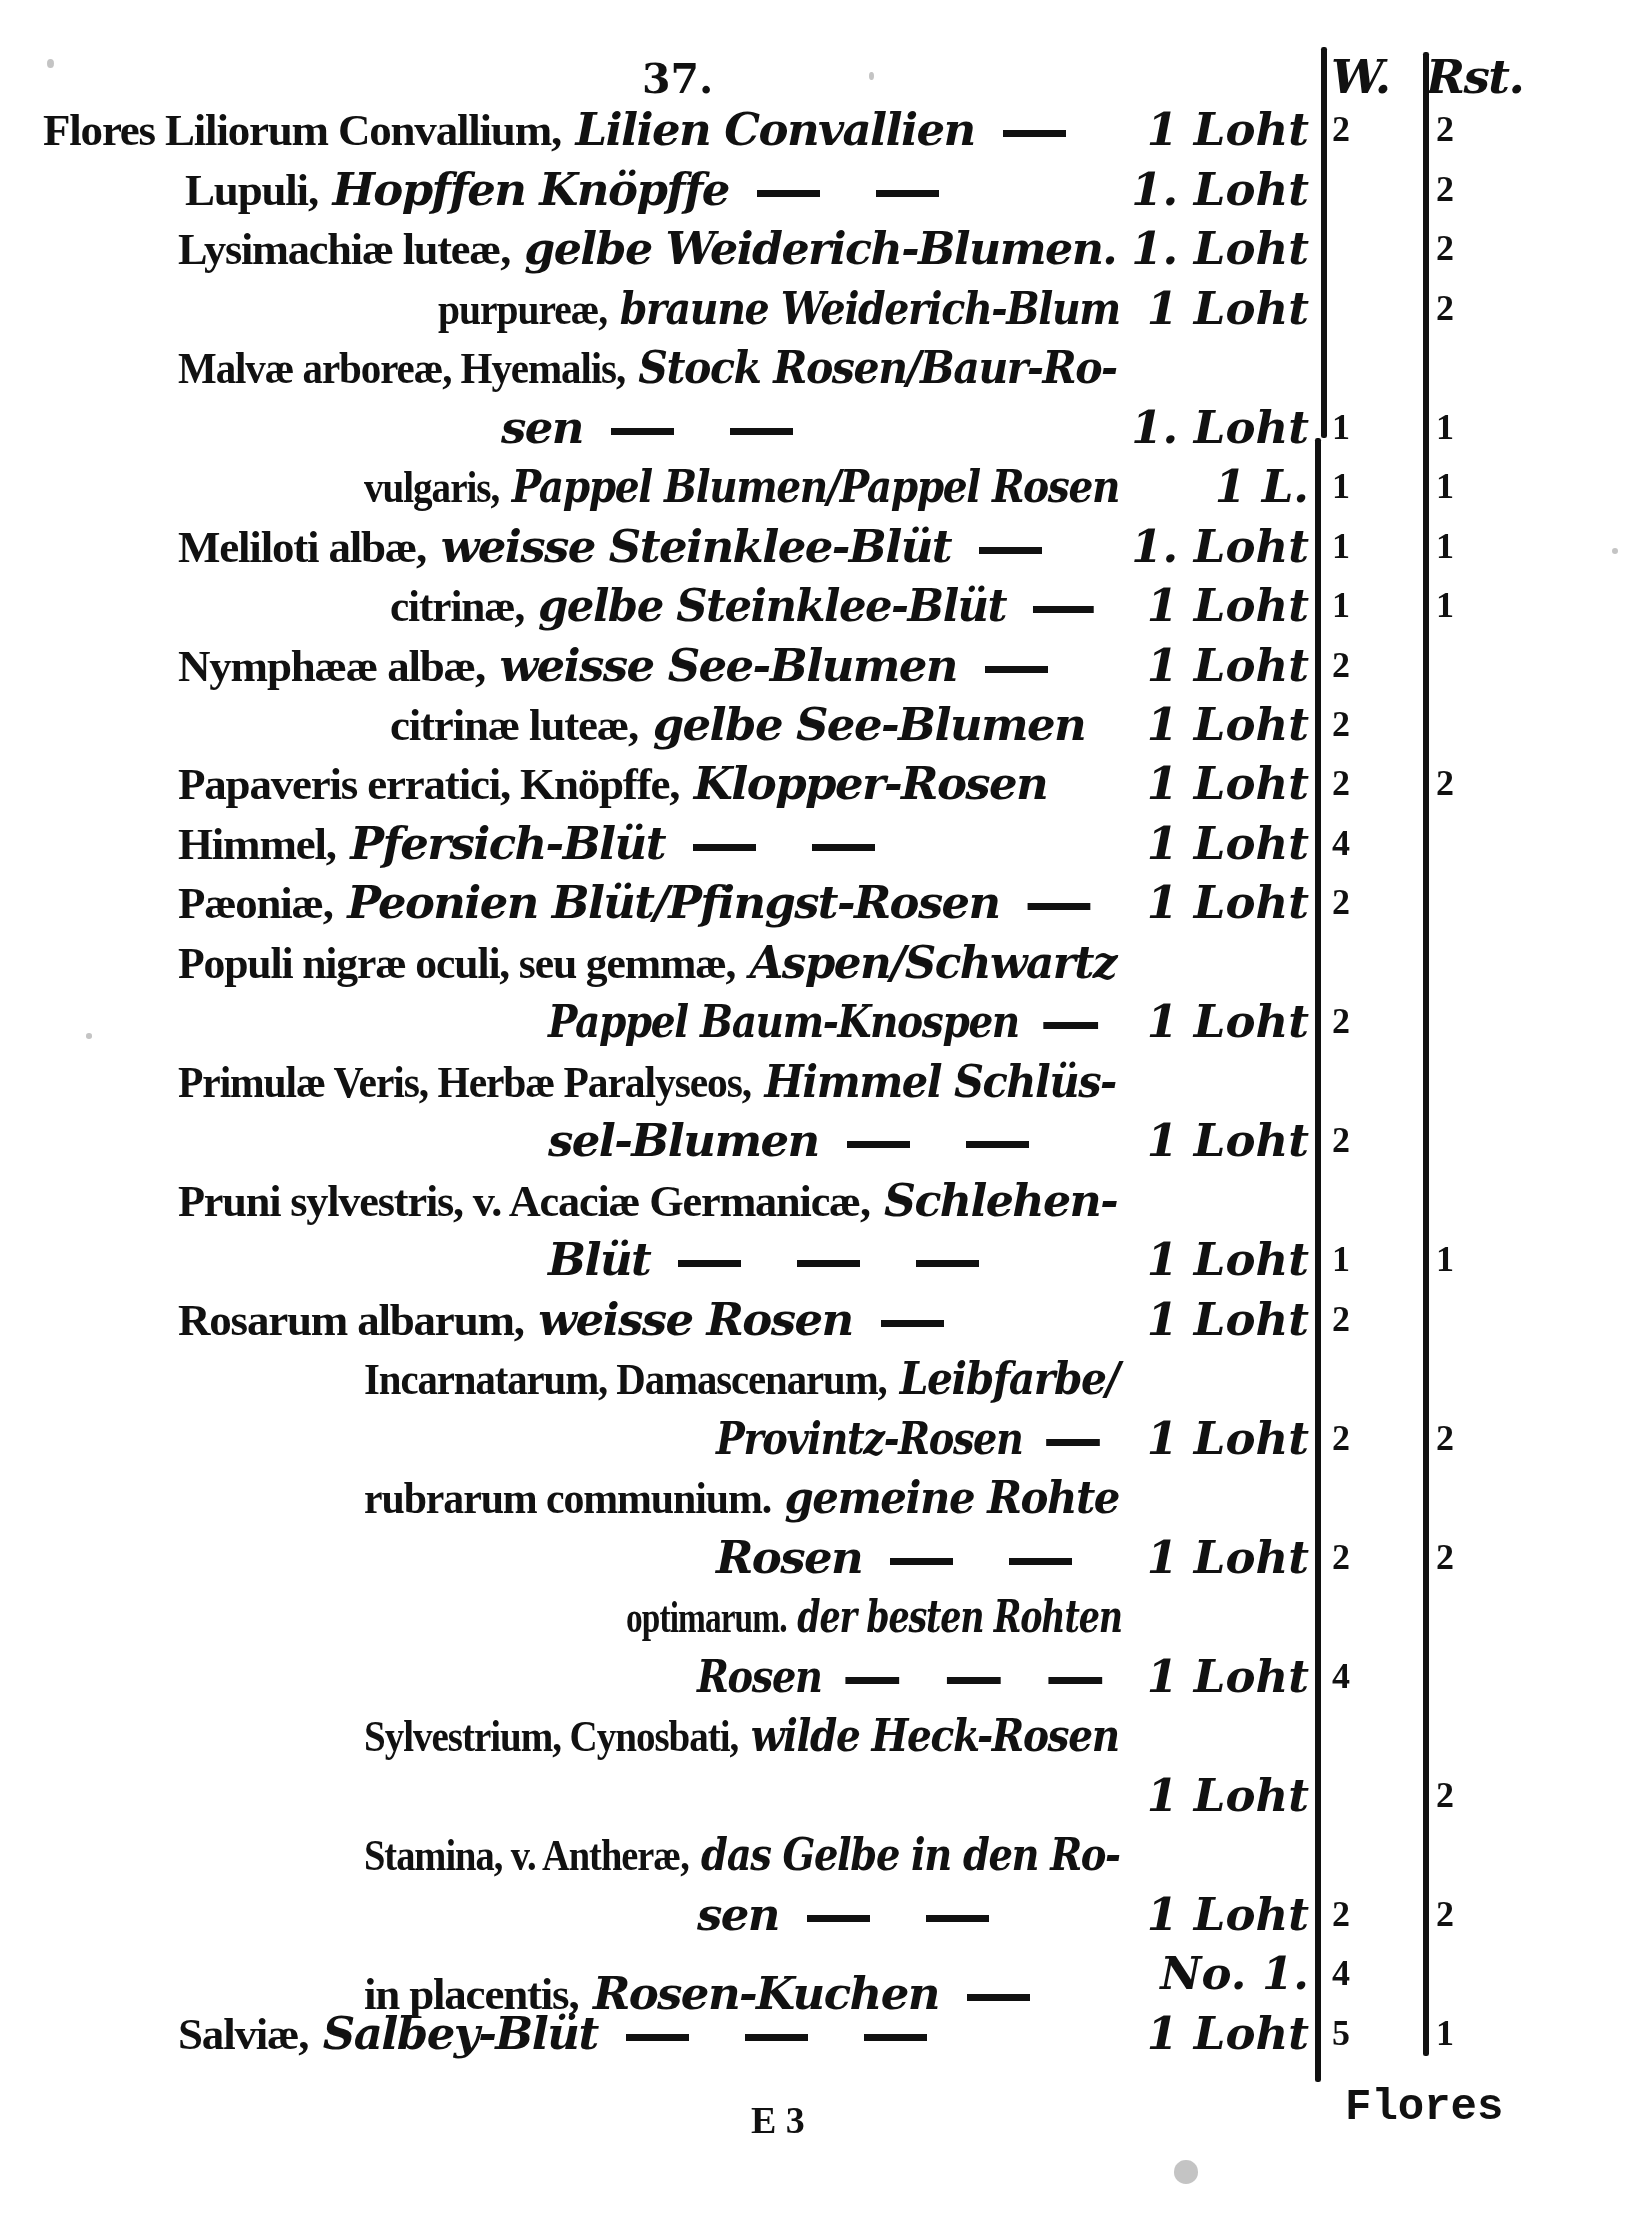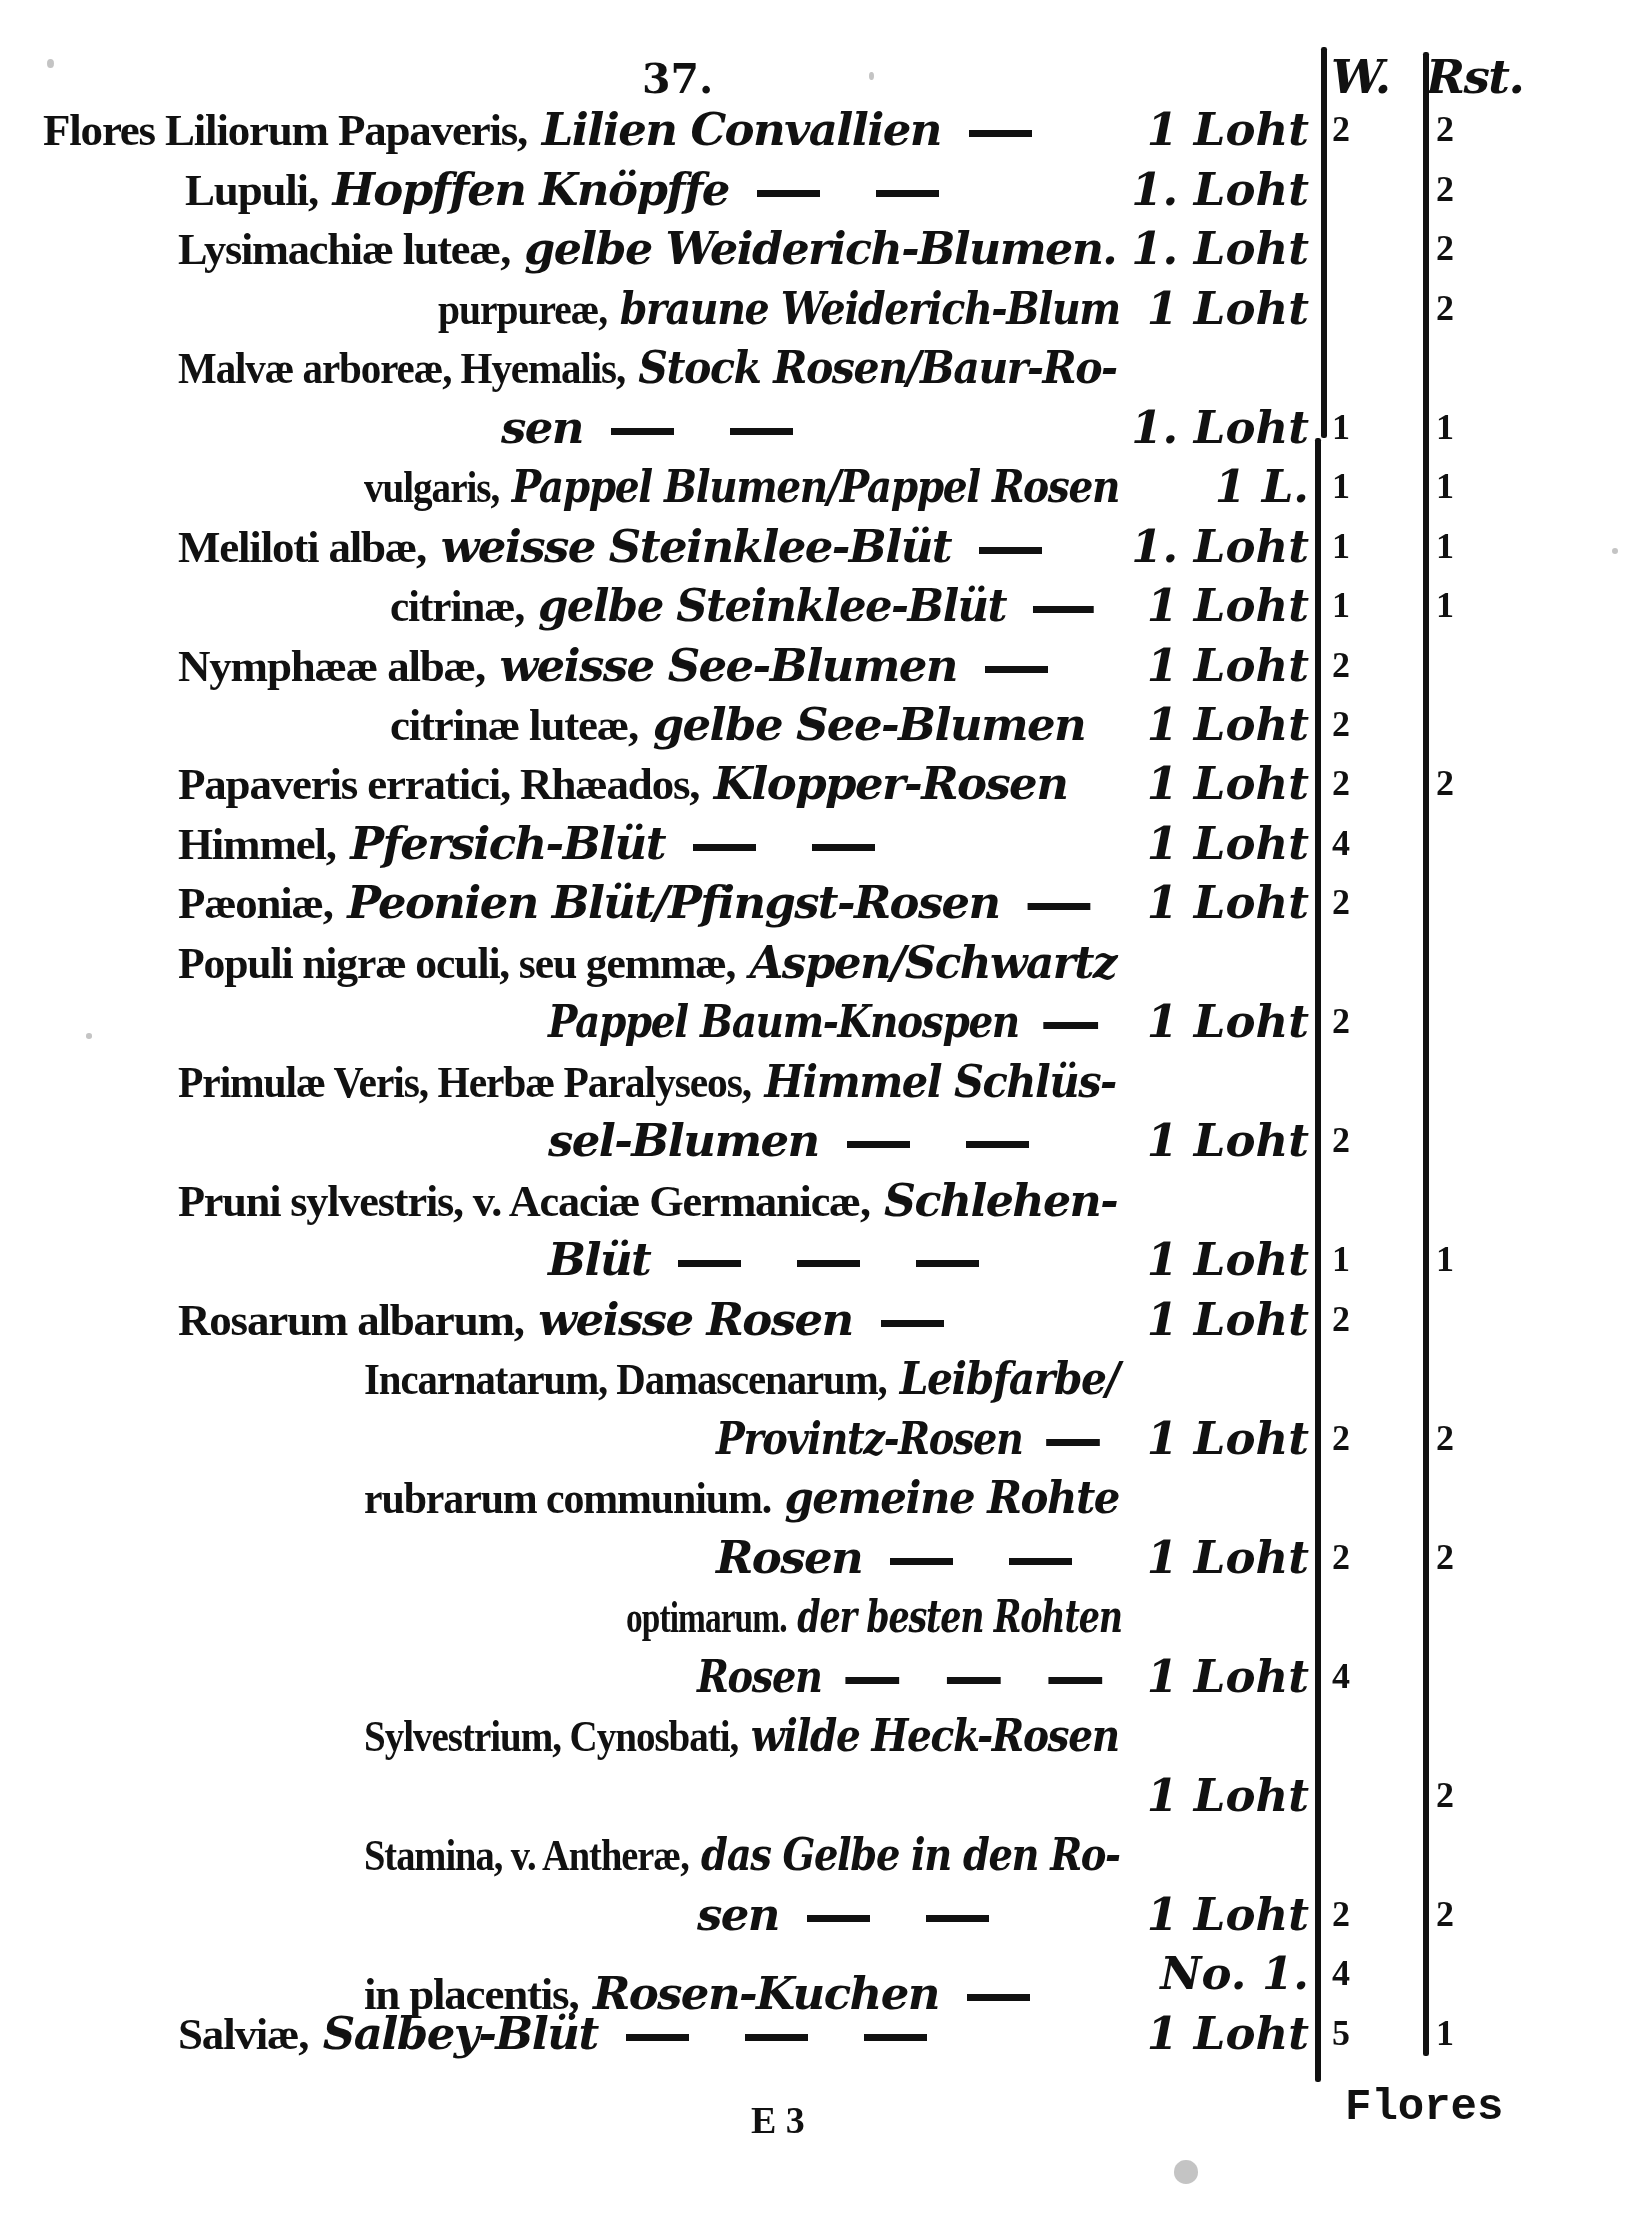--- a/index.html
+++ b/index.html
@@ -27,21 +27,21 @@
   <div class="pageno">37.</div>
 
   <div class="colhead" style="left:1331px;">W.</div>
   <div class="colhead" style="left:1426px;">Rst.</div>
 
   <div class="rule" style="left:1321px; top:47px; height:391px;"></div>
   <div class="rule" style="left:1315px; top:438px; height:1644px;"></div>
   <div class="rule" style="left:1423px; top:52px; height:2004px;"></div>
 
   <div id="entries">
-      <div class="line" style="left: 43px; top: 100px;"><span class="lat">Flores Liliorum Papaveris,</span> <span class="ger">Lilien Convallien</span><span class="dash"></span></div>
+      <div class="line" style="left: 43px; top: 100px;"><span class="lat">Flores Liliorum Convallium,</span> <span class="ger">Lilien Convallien</span><span class="dash"></span></div>
       <div class="unit" style="left: 1121px; top: 100px;">1 Loht</div>
       <div class="num" style="left: 1332px; top: 100px;">2</div>
       <div class="num" style="left: 1436px; top: 100px;">2</div>
       <div class="line" style="left: 178px; top: 160px; margin-left: 7px;"><span class="lat">Lupuli,</span> <span class="ger">Hopffen Knöpffe</span><span class="dash"></span><span class="dash"></span></div>
       <div class="unit" style="left: 1121px; top: 160px;">1. Loht</div>
       <div class="num" style="left: 1436px; top: 160px;">2</div>
       <div class="line" style="left: 178px; top: 219px; transform-origin: left center; transform: scaleX(0.985);"><span class="lat">Lysimachiæ luteæ,</span> <span class="ger">gelbe Weiderich-Blumen.</span></div>
       <div class="unit" style="left: 1121px; top: 219px;">1. Loht</div>
       <div class="num" style="left: 1436px; top: 219px;">2</div>
       <div class="line" style="left: 438px; top: 279px; transform-origin: left center; transform: scaleX(0.88);"><span class="lat">purpureæ,</span> <span class="ger">braune Weiderich-Blum</span></div>
@@ -63,21 +63,21 @@
       <div class="line" style="left: 390px; top: 576px; transform-origin: left center; transform: scaleX(0.964);"><span class="lat">citrinæ,</span> <span class="ger">gelbe Steinklee-Blüt</span><span class="dash"></span></div>
       <div class="unit" style="left: 1121px; top: 576px;">1 Loht</div>
       <div class="num" style="left: 1332px; top: 576px;">1</div>
       <div class="num" style="left: 1436px; top: 576px;">1</div>
       <div class="line" style="left: 178px; top: 636px;"><span class="lat">Nymphææ albæ,</span> <span class="ger">weisse See-Blumen</span><span class="dash"></span></div>
       <div class="unit" style="left: 1121px; top: 636px;">1 Loht</div>
       <div class="num" style="left: 1332px; top: 636px;">2</div>
       <div class="line" style="left: 390px; top: 695px;"><span class="lat">citrinæ luteæ,</span> <span class="ger">gelbe See-Blumen</span></div>
       <div class="unit" style="left: 1121px; top: 695px;">1 Loht</div>
       <div class="num" style="left: 1332px; top: 695px;">2</div>
-      <div class="line" style="left: 178px; top: 754px;"><span class="lat">Papaveris erratici, Rhæados,</span> <span class="ger">Klopper-Rosen</span></div>
+      <div class="line" style="left: 178px; top: 754px;"><span class="lat">Papaveris erratici, Knöpffe,</span> <span class="ger">Klopper-Rosen</span></div>
       <div class="unit" style="left: 1121px; top: 754px;">1 Loht</div>
       <div class="num" style="left: 1332px; top: 754px;">2</div>
       <div class="num" style="left: 1436px; top: 754px;">2</div>
       <div class="line" style="left: 178px; top: 814px;"><span class="lat">Himmel,</span> <span class="ger">Pfersich-Blüt</span><span class="dash"></span><span class="dash"></span></div>
       <div class="unit" style="left: 1121px; top: 814px;">1 Loht</div>
       <div class="num" style="left: 1332px; top: 814px;">4</div>
       <div class="line" style="left: 178px; top: 873px; transform-origin: left center; transform: scaleX(0.996);"><span class="lat">Pæoniæ,</span> <span class="ger">Peonien Blüt/Pfingst-Rosen</span><span class="dash"></span></div>
       <div class="unit" style="left: 1121px; top: 873px;">1 Loht</div>
       <div class="num" style="left: 1332px; top: 873px;">2</div>
       <div class="line" style="left: 178px; top: 933px; transform-origin: left center; transform: scaleX(0.971);"><span class="lat">Populi nigræ oculi, seu gemmæ,</span> <span class="ger">Aspen/Schwartz</span></div>

